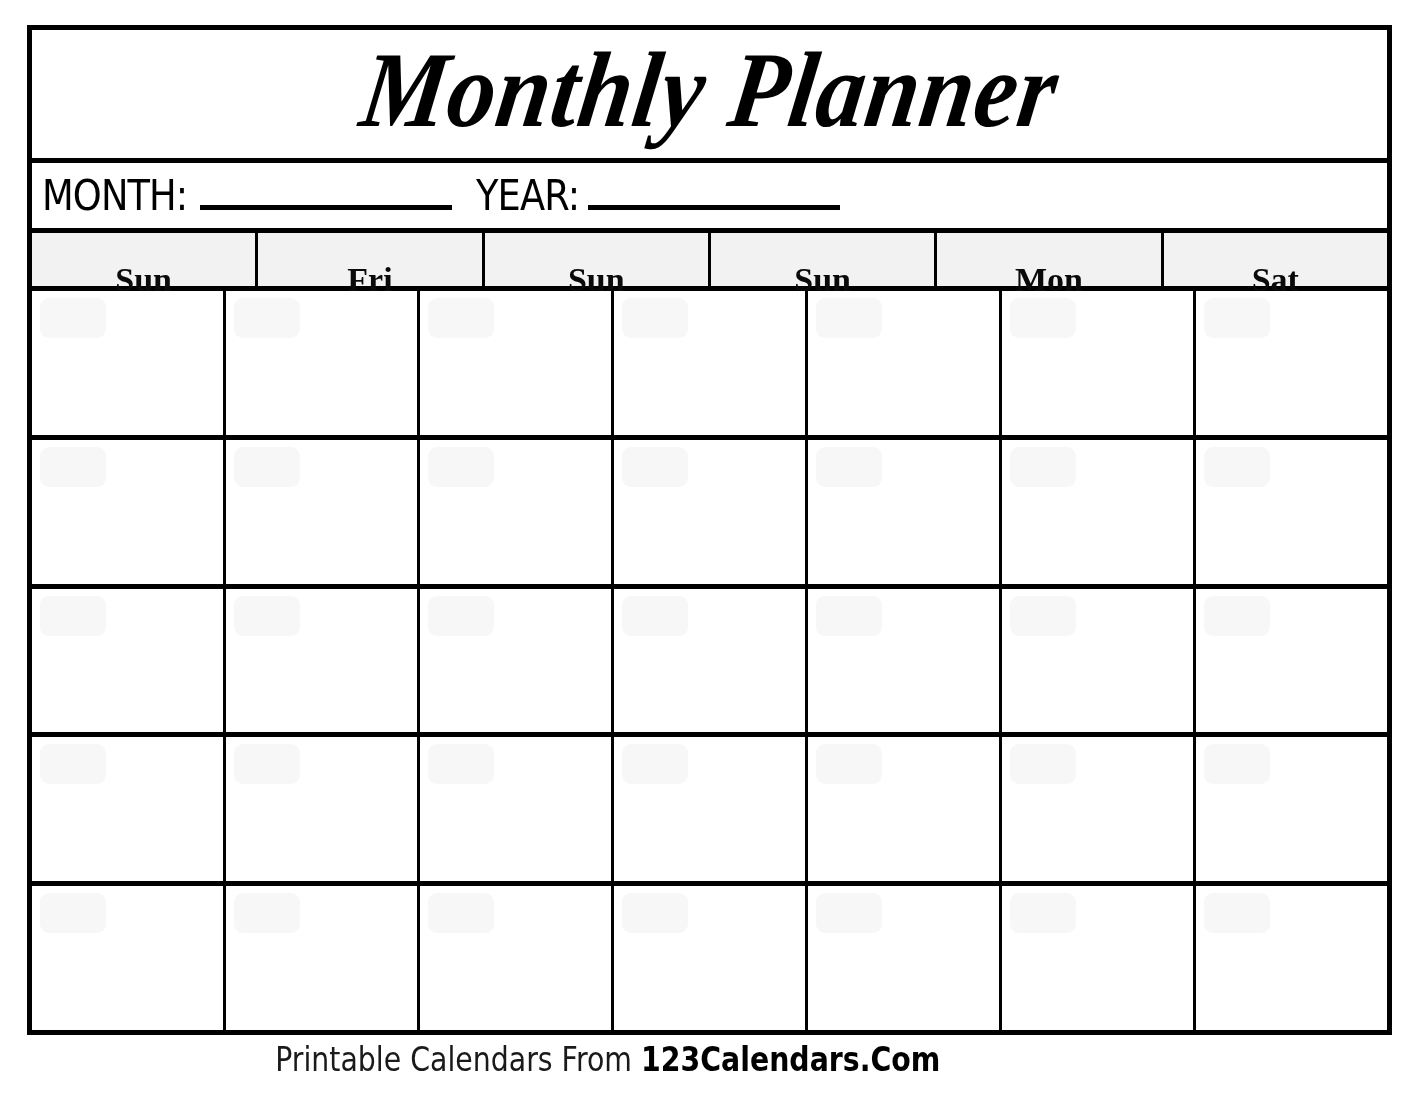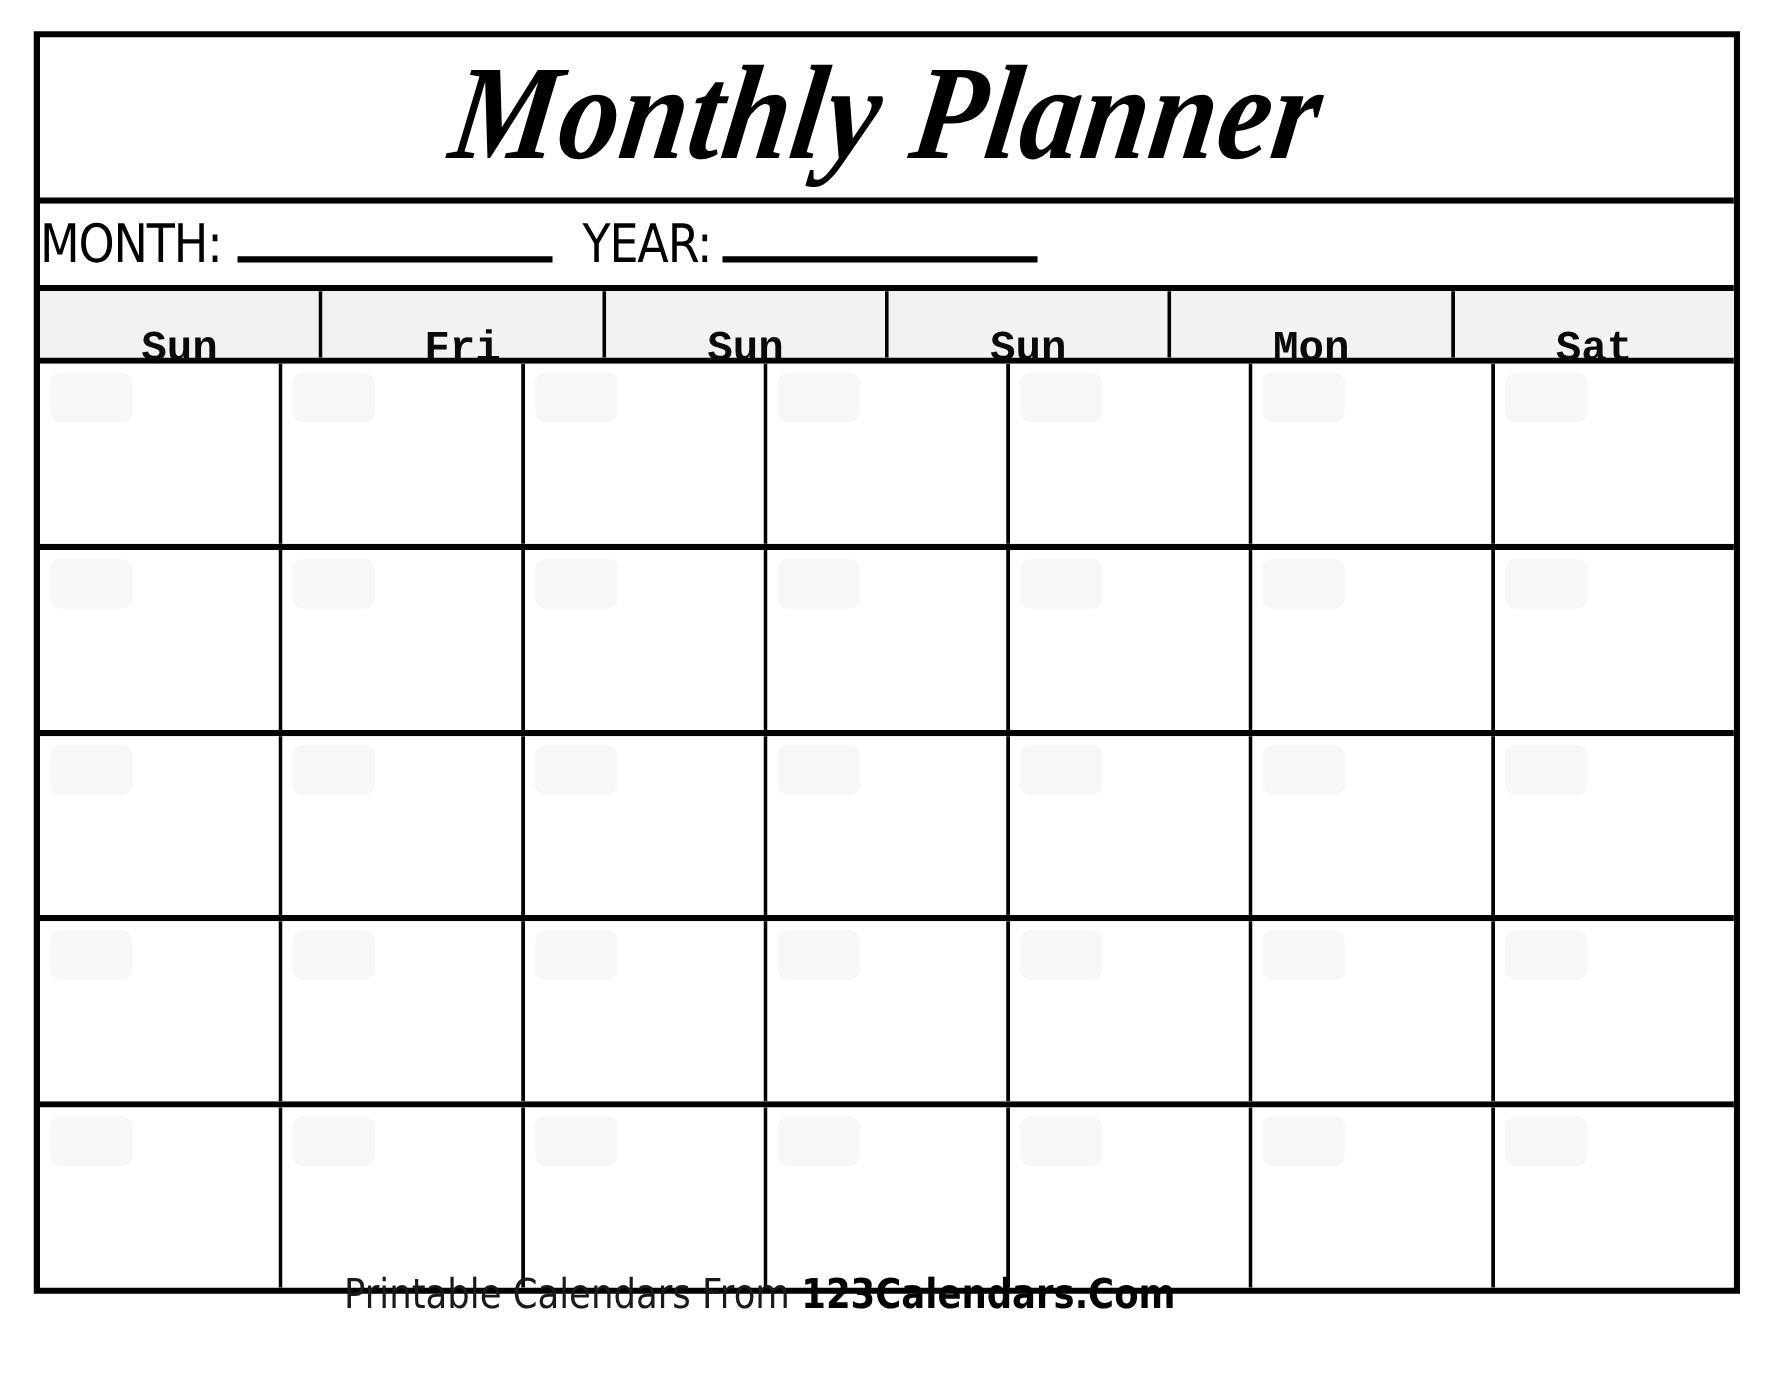--- a/index.html
+++ b/index.html
@@ -63,20 +63,21 @@
   }
 
   
   .monthyear-band {
     height: 70px;
     flex: 0 0 70px;
     box-sizing: border-box;
     border-bottom: 5px solid #000000;
     display: flex;
     align-items: center;
+    padding-left: 10px;
     background: #ffffff;
   }
   .field {
     display: flex;
     align-items: baseline;
     white-space: nowrap;
   }
   .field-label {
     font-family: "DejaVu Sans", sans-serif;
     font-weight: 400;
@@ -109,21 +110,21 @@
     flex: 1 1 0;
     box-sizing: border-box;
     border-right: 3px solid #000000;
     display: flex;
     align-items: center;
     justify-content: center;
     background: #f2f2f2;
   }
   .weekday-cell:last-child { border-right: none; }
   .weekday-label {
-    font-family: Liberation Mono, monospace;
+    font-family: Liberation Serif, serif;
     font-weight: bold;
     font-size: 34px;
     line-height: 1;
     color: #0a0a0a;
     margin-top: 40px;
   }
 
   
   .grid {
     flex: 1 1 auto;
@@ -152,21 +153,21 @@
     width: 66px;
     height: 40px;
     border-radius: 9px;
     background: #f7f7f7;
   }
 
   
   .footer {
     position: absolute;
     left: 0;
-    top: 1018px;
+    top: 1043px;
     width: 1216px;
     text-align: center;
     white-space: nowrap;
   }
   .footer-text {
     font-family: "DejaVu Sans", sans-serif;
     font-size: 33px;
     line-height: 1;
     color: #1a1a1a;
     transform: scaleX(0.86);

